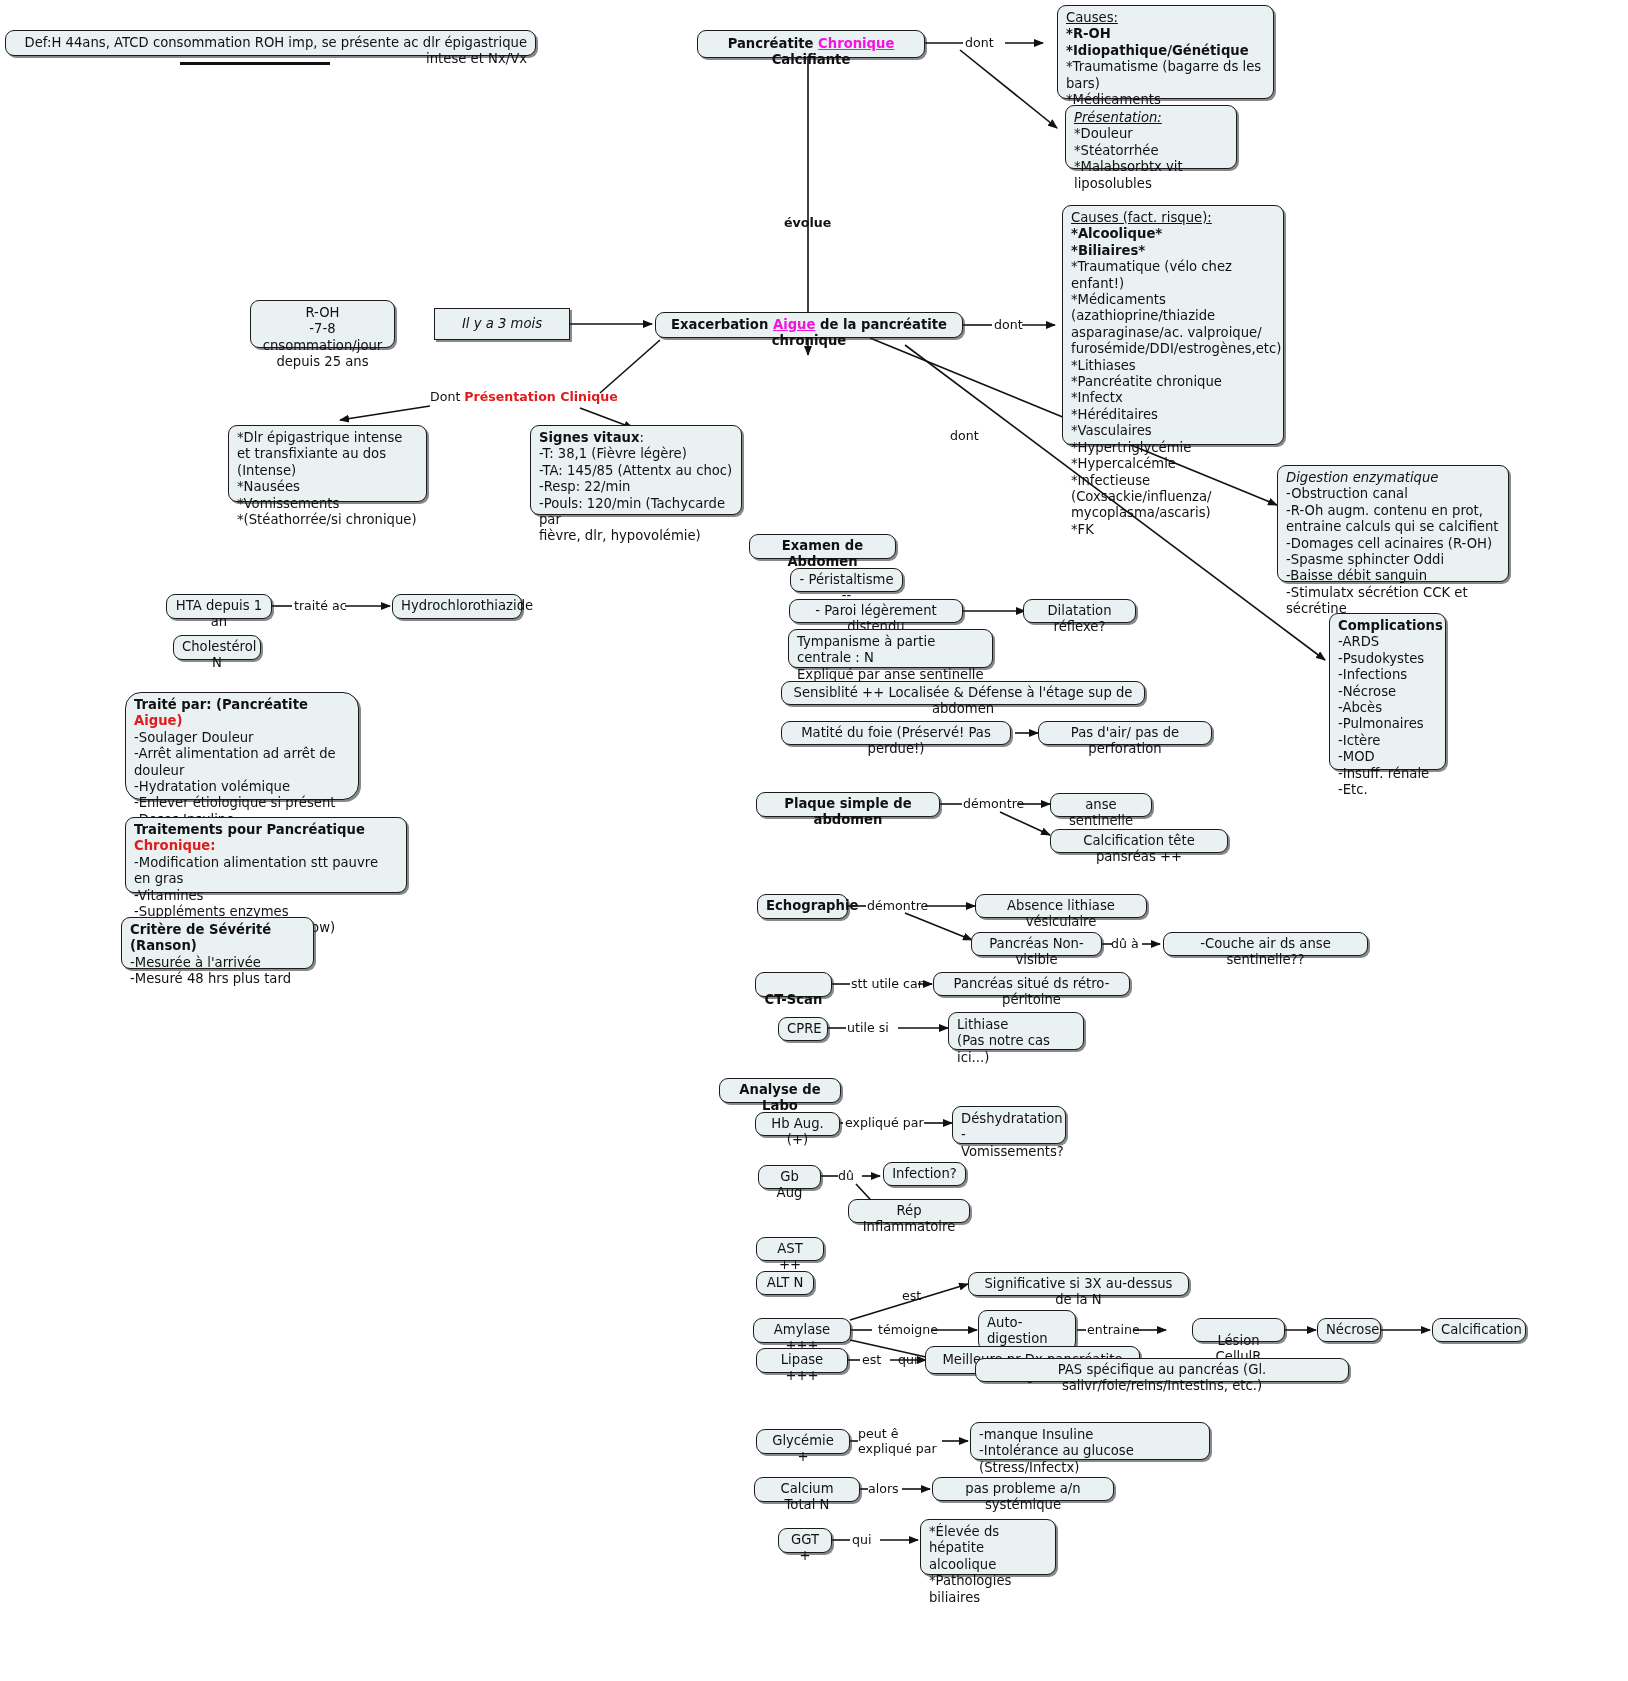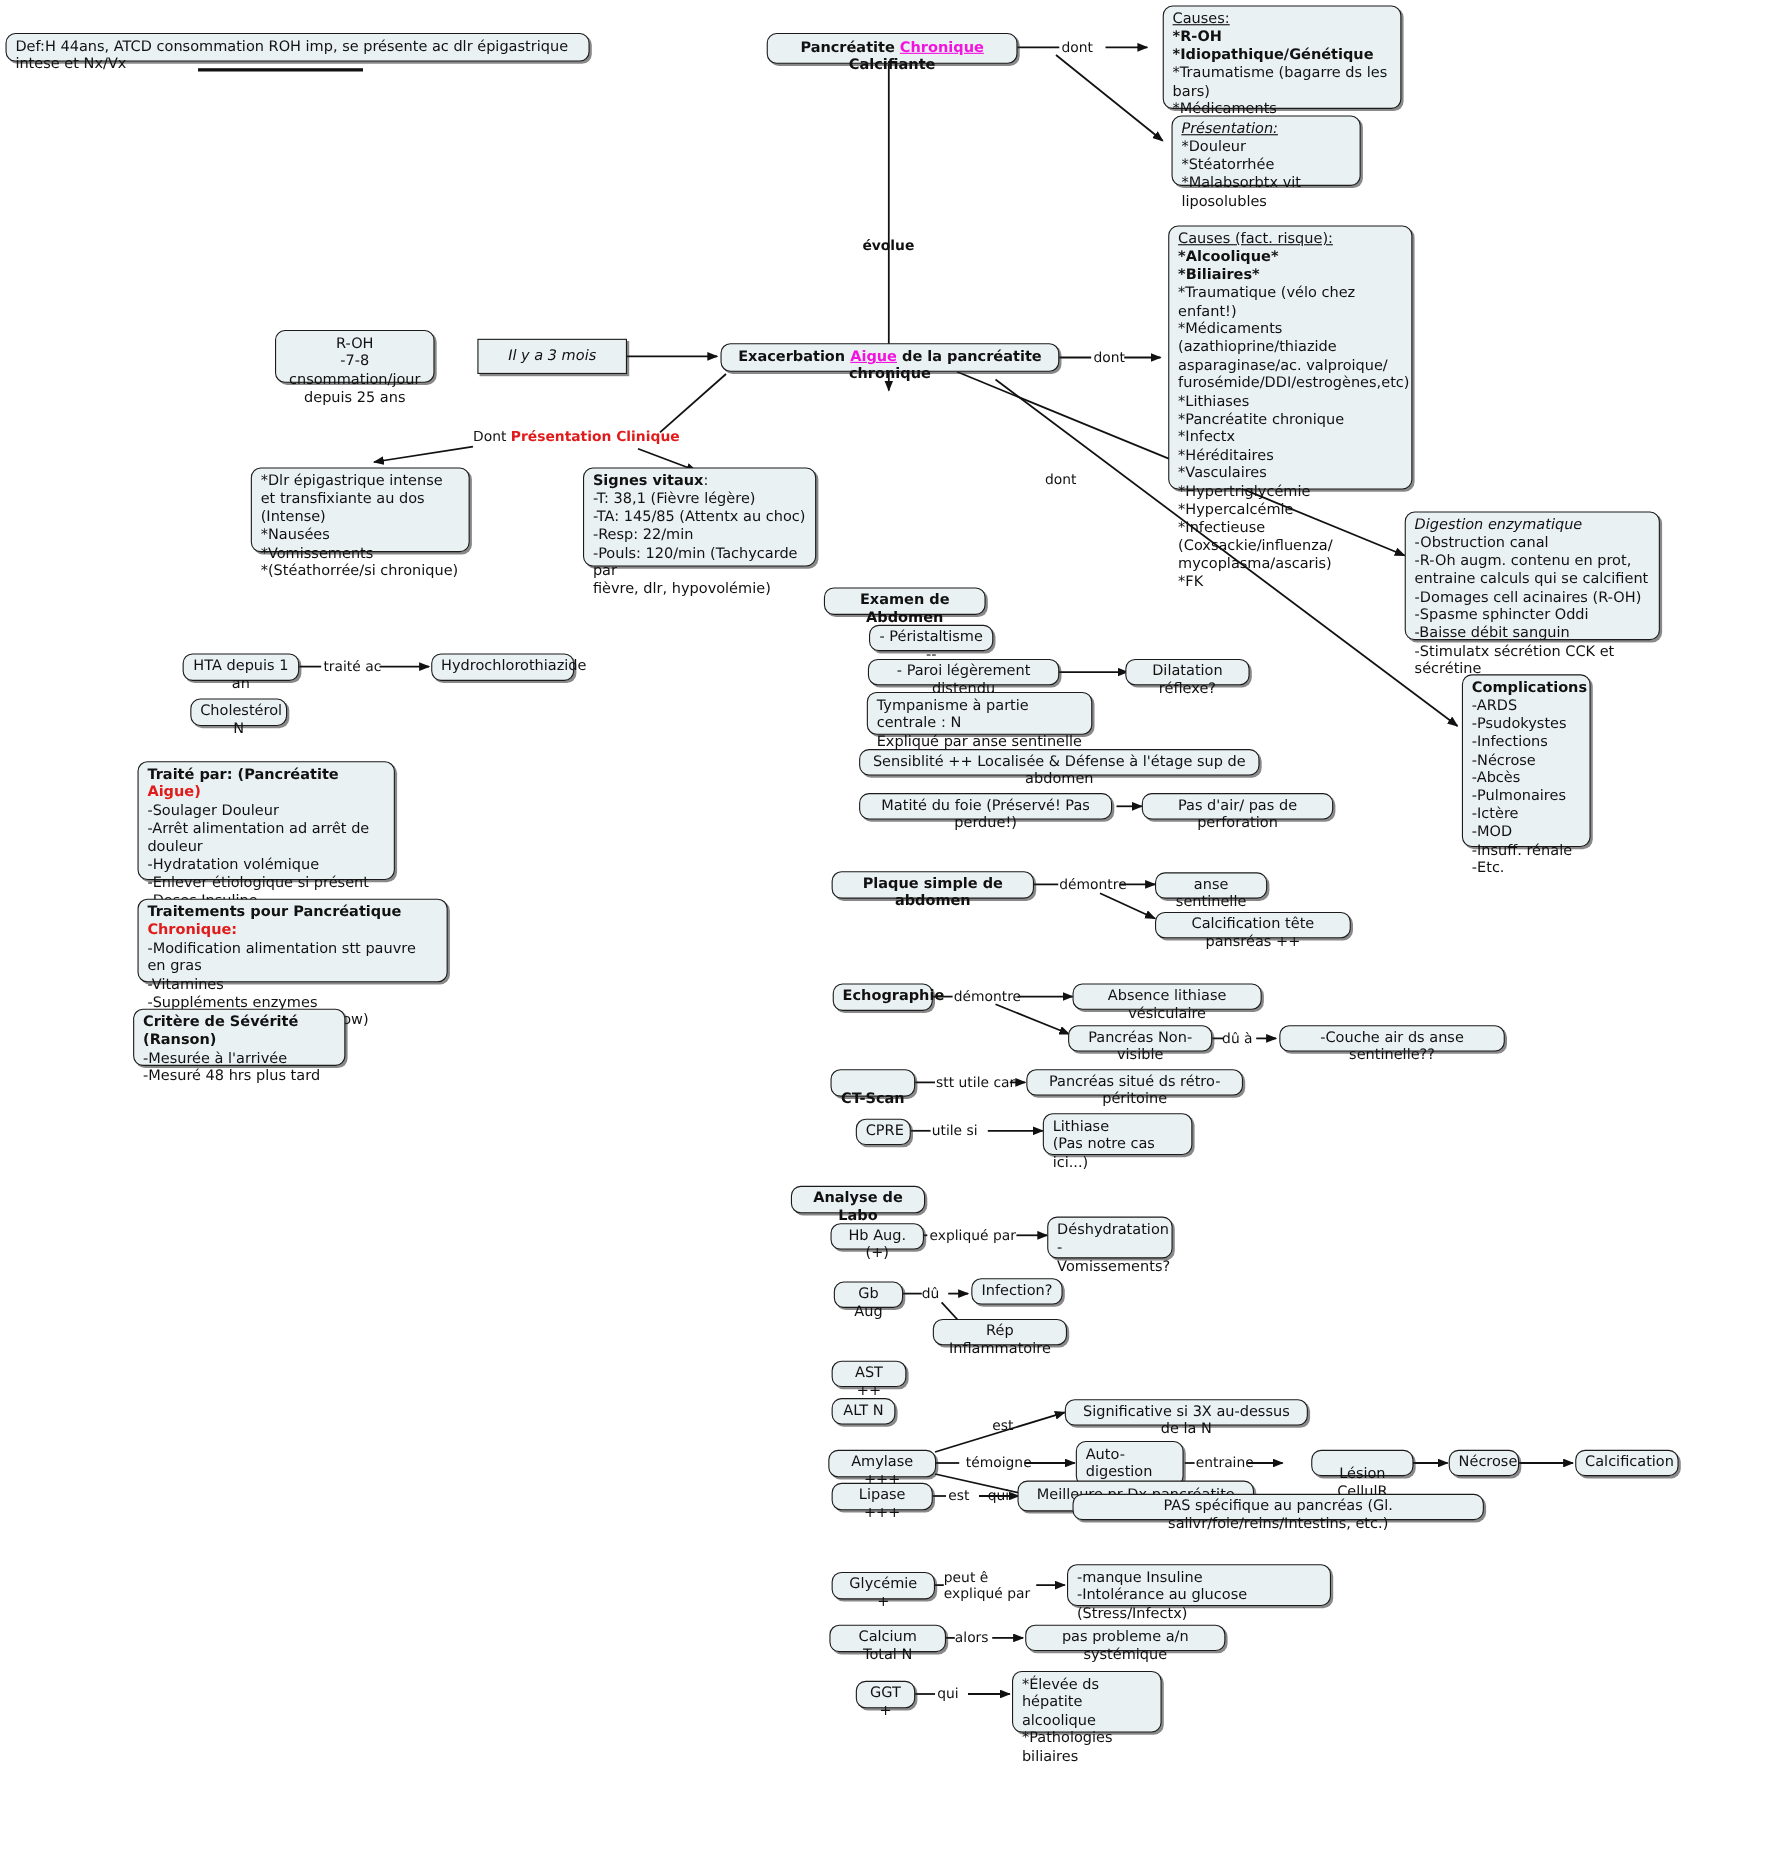--- a/index.html
+++ b/index.html
@@ -125,21 +125,21 @@
 
     <path d="M860,1489 L868,1489" stroke="#111" stroke-width="1.6" fill="none"></path>
     <path d="M902,1489 L930,1489" stroke="#111" stroke-width="1.6" fill="none" marker-end="url(#ah)"></path>
 
     <path d="M832,1540 L850,1540" stroke="#111" stroke-width="1.6" fill="none"></path>
     <path d="M880,1540 L918,1540" stroke="#111" stroke-width="1.6" fill="none" marker-end="url(#ah)"></path>
   </svg>
 
   <div class="underline-blk" style="left:180px;top:62px;width:150px;"></div>
 
-  <div class="node" style="left:5px;top:30px;width:531px;height:26px;padding-top:4px;">Def:H 44ans, ATCD consommation ROH imp, se présente ac dlr épigastrique intese et Nx/Vx</div>
+  <div class="node" style="left:5px;top:30px;width:531px;height:26px;padding-top:4px;text-align:right;">Def:H 44ans, ATCD consommation ROH imp, se présente ac dlr épigastrique intese et Nx/Vx</div>
 
   <div class="node ctr b" style="left:697px;top:30px;width:228px;height:28px;padding-top:5px;"><span>Pancréatite </span><span class="mag">Chronique</span><span> Calcifiante</span></div>
 
   <div class="node" style="left:1057px;top:5px;width:217px;height:94px;"><span class="u">Causes:</span><br><span class="bold">*R-OH</span><br><span class="bold">*Idiopathique/Génétique</span><br><span>*Traumatisme (bagarre ds les bars)
 *Médicaments
 *Mal. multisystémique</span></div>
 
   <div class="node" style="left:1065px;top:105px;width:172px;height:64px;"><span class="u ital">Présentation:</span><br><span>*Douleur
 *Stéatorrhée
 *Malabsorbtx vit liposolubles</span></div>
@@ -198,21 +198,21 @@
 -Resp: 22/min
 -Pouls: 120/min (Tachycarde par
 fièvre, dlr, hypovolémie)</span></div>
 
   <div class="node ctr" style="left:166px;top:594px;width:106px;height:25px;padding-top:3px;">HTA depuis 1 an</div>
 
   <div class="node ctr" style="left:392px;top:594px;width:130px;height:25px;padding-top:3px;">Hydrochlorothiazide</div>
 
   <div class="node ctr" style="left:173px;top:635px;width:88px;height:25px;padding-top:3px;">Cholestérol N</div>
 
-  <div class="node" style="left:125px;top:692px;width:234px;height:108px;"><span class="bold">Traité par: (Pancréatite </span><span class="red">Aigue)</span><br><span>-Soulager Douleur
+  <div class="node" style="left:125px;top:692px;width:234px;height:108px;border-radius:16px;"><span class="bold">Traité par: (Pancréatite </span><span class="red">Aigue)</span><br><span>-Soulager Douleur
 -Arrêt alimentation ad arrêt de douleur
 -Hydratation volémique
 -Enlever étiologique si présent
 -Doses Insuline
 -Suppléments enzymes pancréatiques</span></div>
 
   <div class="node" style="left:125px;top:817px;width:282px;height:76px;"><span class="bold">Traitements pour Pancréatique </span><span class="red">Chronique:</span><br><span>-Modification alimentation stt pauvre en gras
 -Vitamines
 -Suppléments enzymes
 -Chirurgie (Whipple / Puestow)</span></div>

